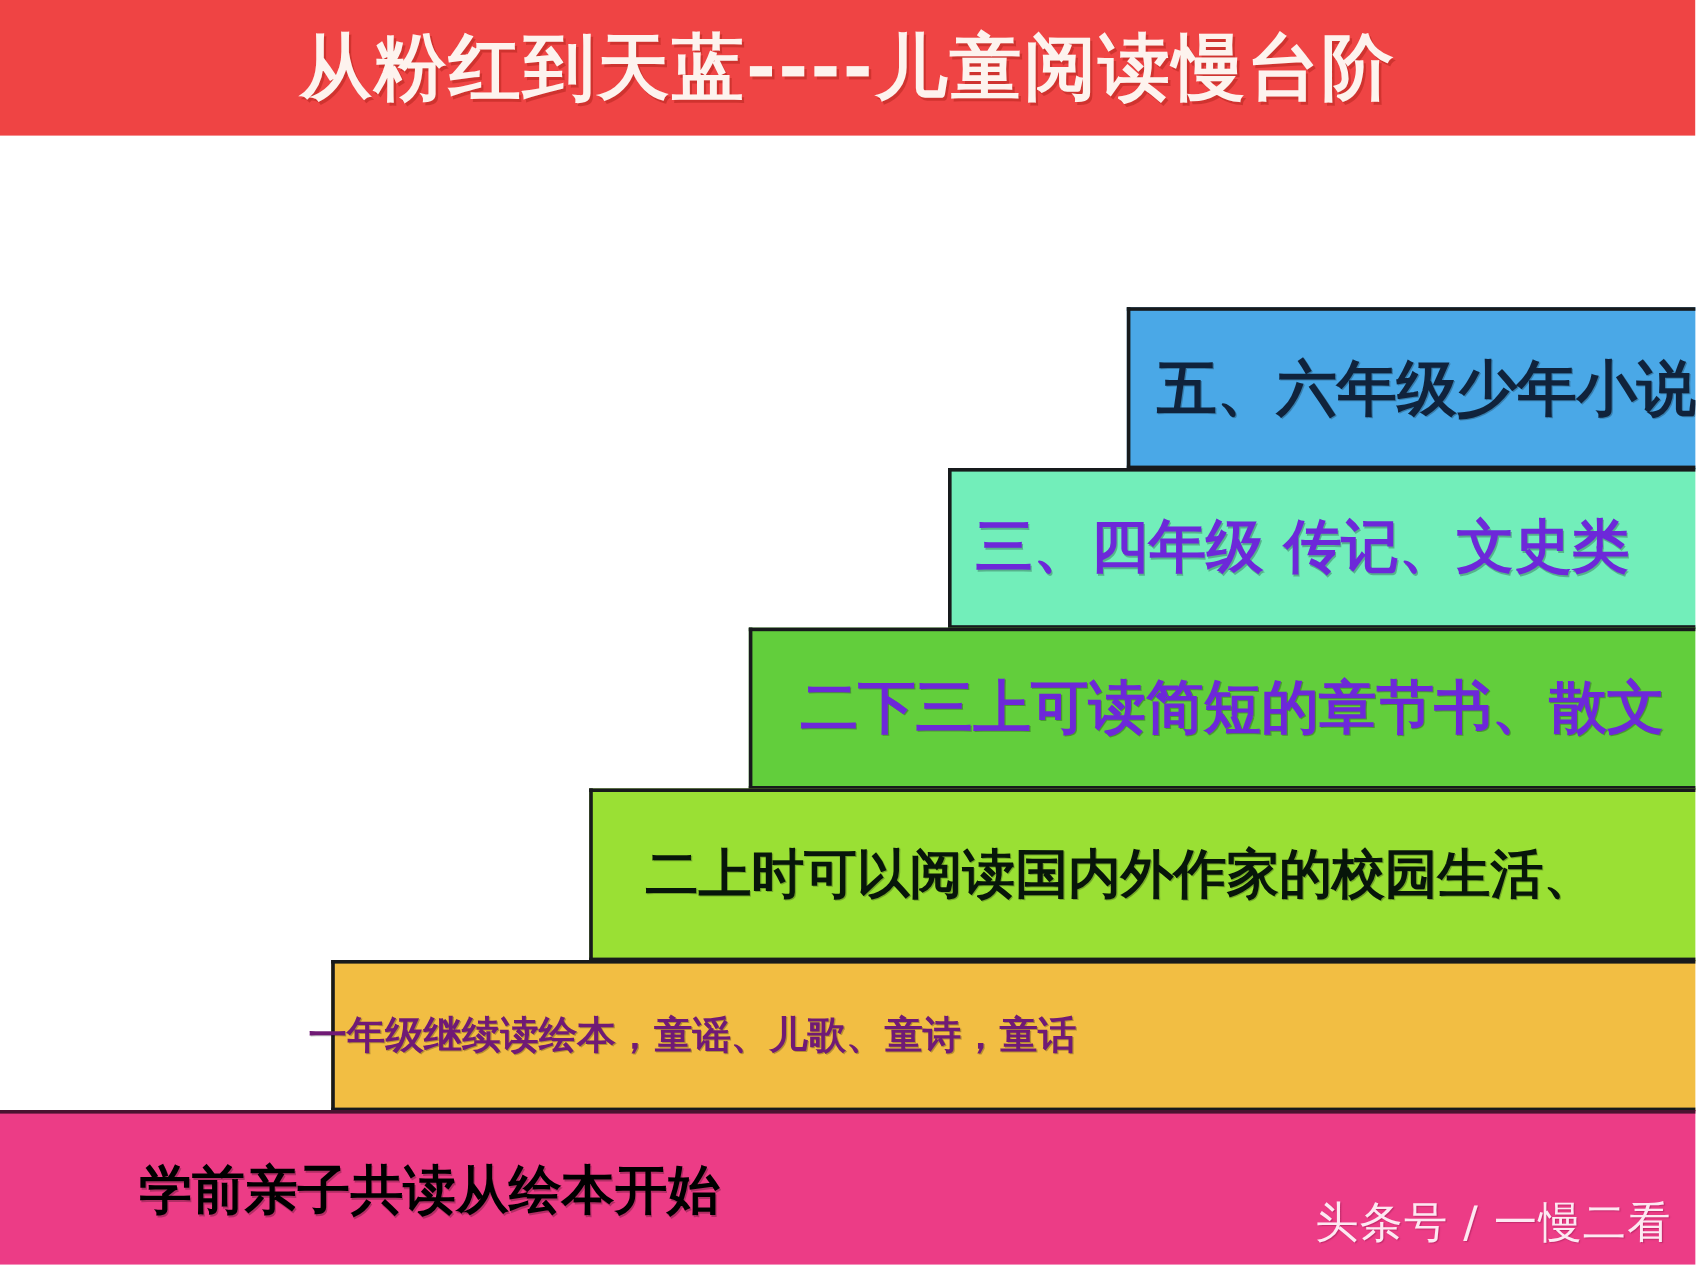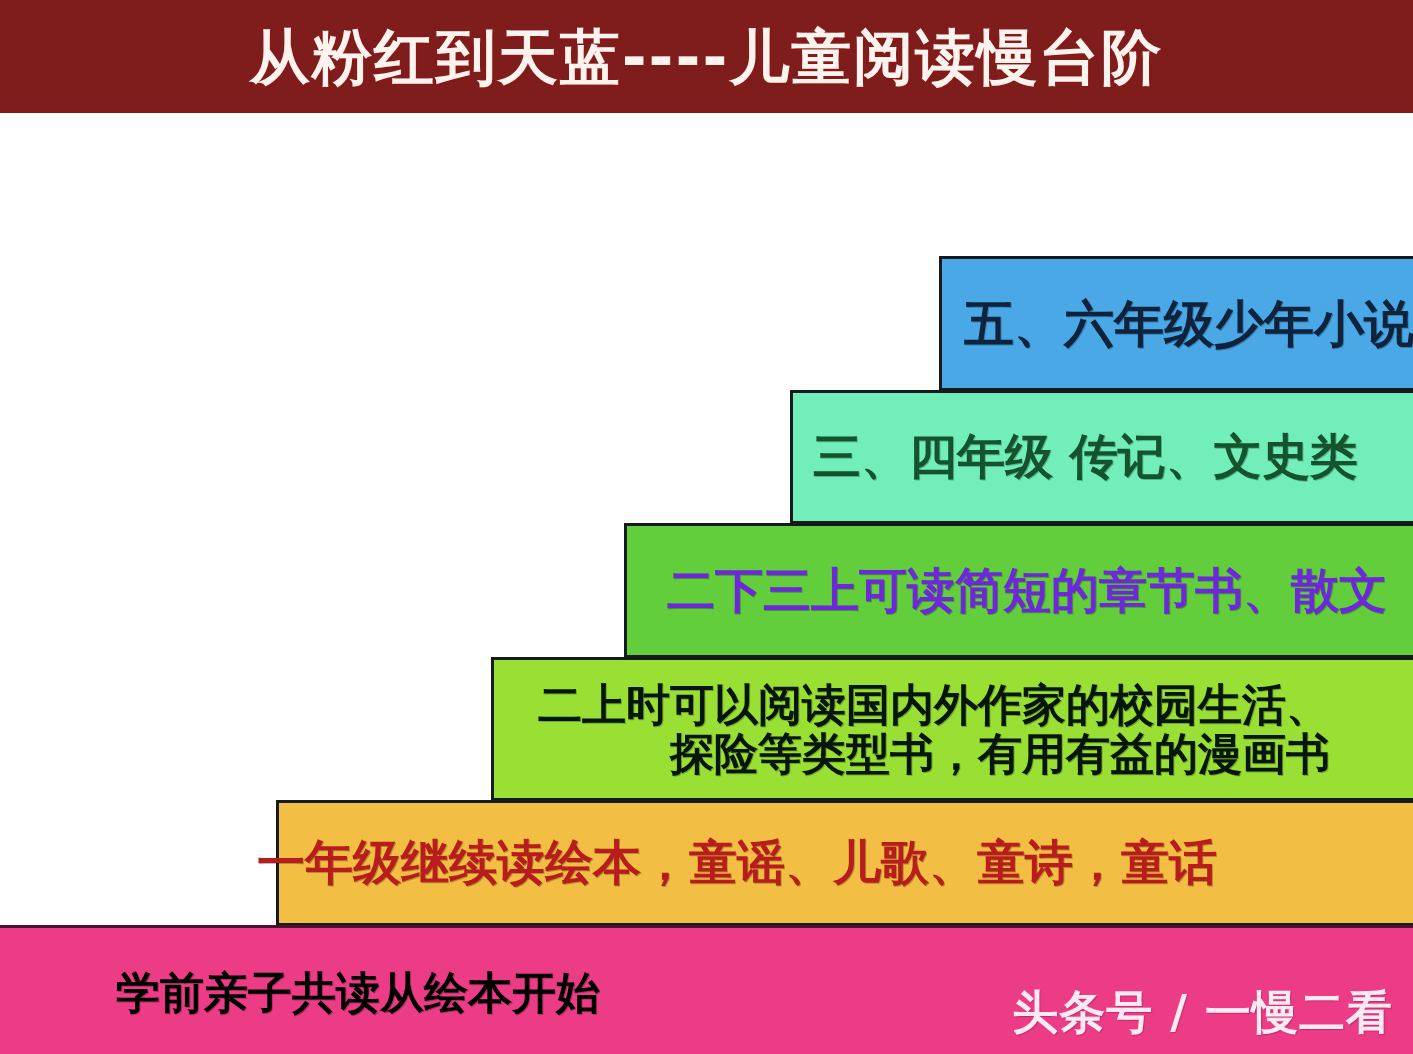--- a/index.html
+++ b/index.html
@@ -20,21 +20,21 @@
     overflow: hidden;
   }
 
   
   .header-banner {
     position: absolute;
     left: 0;
     top: 0;
     width: 1413px;
     height: 113px;
-    background: #7f1d1d;
+    background: #ef4444;
     display: flex;
     align-items: center;
     justify-content: center;
   }
   .header-title {
     font-size: 60px;
     font-weight: 700;
     color: #fdf3ee;
     letter-spacing: 2px;
     line-height: 1;
@@ -70,21 +70,21 @@
     text-align: center;
   }
 
   
   #step-mint {
     left: 790px;  top: 390px;  width: 650px;  height: 134px;
     background: #72eeba;
     border-right: none;
   }
   #step-mint .step-label {
-    color: #14532d;
+    color: #6d28d9;
     font-size: 48px;
     margin-left: 20px;
   }
 
   
   #step-green {
     left: 624px;  top: 523px;  width: 820px;  height: 135px;
     background: #62ce3c;
     border-right: none;
   }
@@ -108,22 +108,22 @@
   }
   #step-yellowgreen .line2 { display: block; }
 
   
   #step-orange {
     left: 276px;  top: 800px;  width: 1170px;  height: 126px;
     background: #f2be43;
     border-right: none;
   }
   #step-orange .step-label {
-    color: #b91c1c;
-    font-size: 48px;
+    color: #701a75;
+    font-size: 32px;
     margin-left: -22px;
   }
 
   
   #step-pink {
     left: -4px;  top: 925px;  width: 1421px;  height: 133px;
     background: #ec3c86;
     border: none;
     border-top: 3px solid #4b1230;
   }
@@ -131,22 +131,22 @@
     color: #000000;
     font-size: 44px;
     margin-left: 120px;
   }
 
   
   .watermark {
     position: absolute;
     right: 20px;
     bottom: 10px;
-    font-size: 46px;
-    font-weight: 700;
+    font-size: 36px;
+    font-weight: 400;
     color: #fde9f2;
     letter-spacing: 1px;
     white-space: nowrap;
     text-shadow: 1px 1px 1px rgba(120,10,60,0.35);
   }
 </style>
 </head>
 <body>
 
 <div id="stage">
@@ -165,21 +165,20 @@
       <span class="step-label">三、四年级 传记、文史类</span>
     </div>
 
     <div class="step" id="step-green">
       <span class="step-label">二下三上可读简短的章节书、散文</span>
     </div>
 
     <div class="step" id="step-yellowgreen">
       <span class="step-label">
         <span class="line1">二上时可以阅读国内外作家的校园生活、</span>
-        <span class="line2">探险等类型书，有用有益的漫画书</span>
       </span>
     </div>
 
     <div class="step" id="step-orange">
       <span class="step-label">一年级继续读绘本，童谣、儿歌、童诗，童话</span>
     </div>
 
     <div class="step" id="step-pink">
       <span class="step-label">学前亲子共读从绘本开始</span>
     </div>

